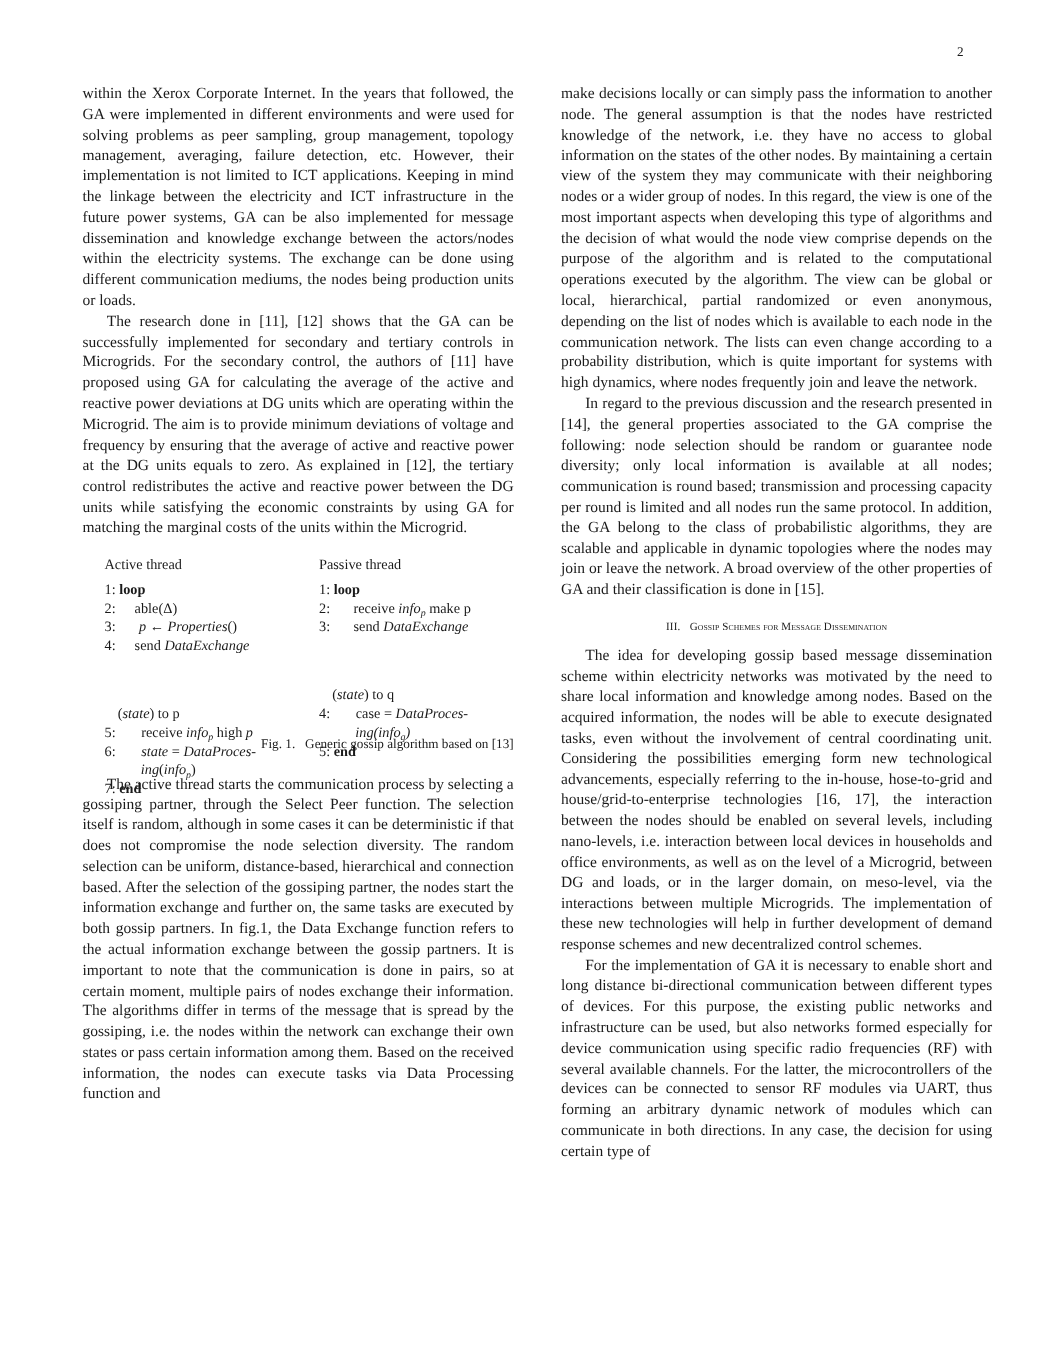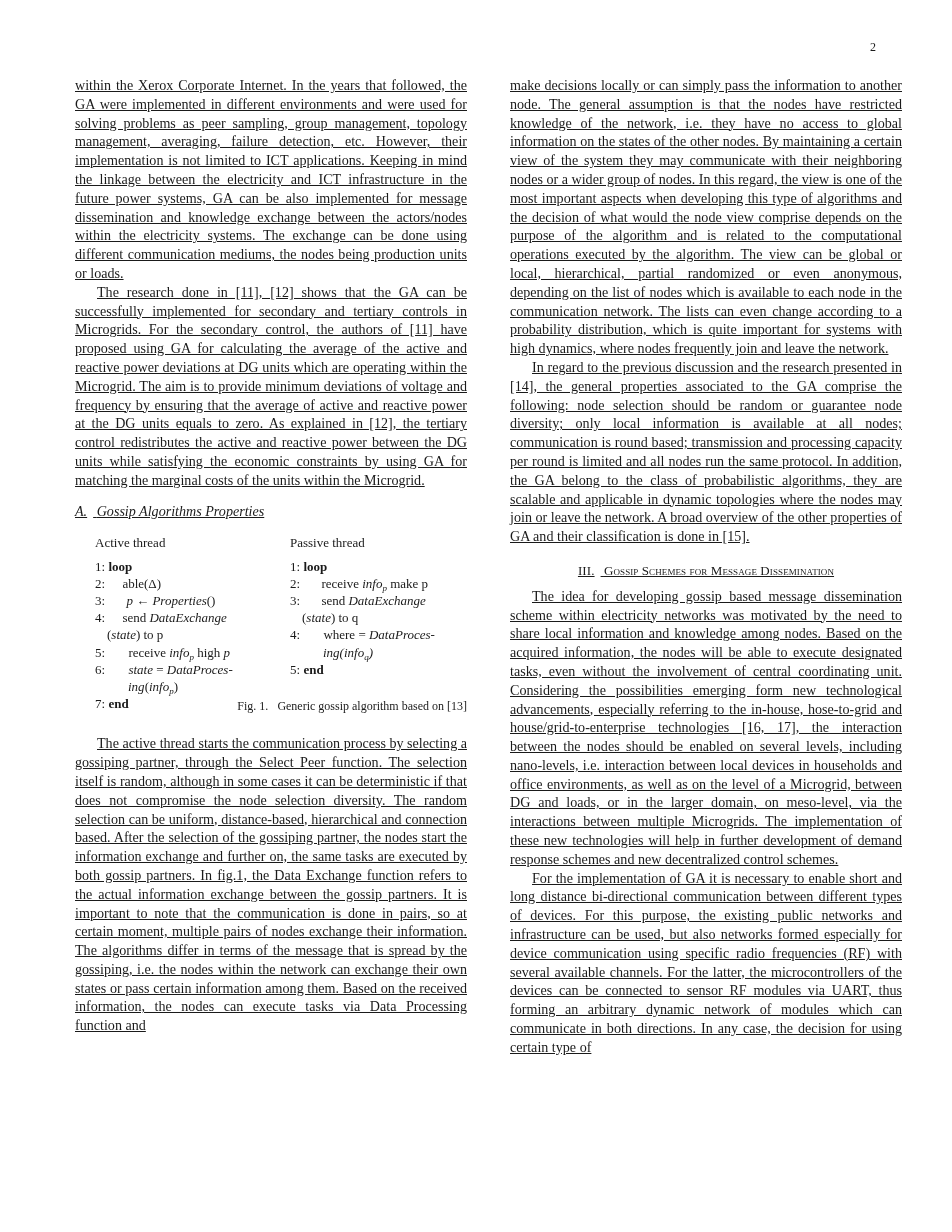--- a/index.html
+++ b/index.html
@@ -7,73 +7,69 @@
     width: 952px; height: 1232px; position: relative; overflow: hidden;
     font-family: "Liberation Serif", "DejaVu Serif", serif;
     color: #1a1a1a;
   }
   .page-number {
     position: absolute; top: 40px; right: 76px;
     font-size: 12px;
   }
   .col {
     position: absolute; top: 76px; width: 392px;
-    font-size: 14.1px; line-height: 18.8px; text-decoration: underline;
+    font-size: 14.1px; line-height: 18.8px;
   }
   .col-left { left: 75px; }
   .col-right { left: 510px; }
   .col p {
     margin: 0; text-align: justify; text-align-last: left;
     hyphens: manual;
   }
   .col p.indent { text-indent: 22px; }
   .subsection-heading {
     font-style: italic; margin: 12px 0 4px 0;
   }
   .subsection-heading .num { margin-right: 6px; }
   .section-heading {
-    text-align: center; margin: 16px 0 6px 0; font-size: 13px;
+    text-align: center; margin: 16px 0 6px 0; font-size: 10px;
     font-variant: small-caps; letter-spacing: 0.1px;
   }
   .section-heading .roman { margin-right: 6px; font-variant: normal; }
 
   .figure {
     position: relative; margin: 14px 0 14px 0; height: 186px;
     font-size: 13px; line-height: 17.2px;
   }
   .thread { position: absolute; top: 0; }
   .thread-active { left: 20px; width: 170px; }
   .thread-passive { left: 215px; width: 180px; }
   .thread-title { margin-bottom: 6px; }
   .code-line { white-space: nowrap; }
   .ind1 { padding-left: 14px; }
-  .cont { padding-left: 12px; }
+  .cont { padding-left: 12px; margin-top: 44px; }
   .cont2 { padding-left: 33px; }
   .kw { font-weight: bold; }
   .it { font-style: italic; }
   sub { font-size: 9px; vertical-align: -3px; line-height: 0; }
   .fig-caption {
     position: absolute; left: 0; right: 0; top: 164px;
     text-align: right; font-size: 12px;
   }
   .fig-caption .label { margin-right: 6px; }
 </style>
 </head>
 <body>
 
 <div class="page-number">2</div>
 
 <div class="col col-left">
   <p>within the Xerox Corporate Internet. In the years that followed, the GA were implemented in different environments and were used for  solving problems as peer sampling, group management, topology management, averaging, failure detection, etc. However, their implementation is not limited to ICT applications. Keeping in mind the linkage between the electricity and ICT infrastructure in the future power systems, GA can be also implemented for message dissemination and knowledge exchange between the actors/nodes within the electricity systems. The exchange can be done using different communication mediums, the nodes being production units or loads.</p>
   <p class="indent">The research done in [11], [12] shows that the GA can be successfully implemented for secondary and tertiary controls in Microgrids. For the secondary control, the authors of [11] have proposed using GA for calculating the average of the active and reactive power deviations at DG units which are operating within the Microgrid. The aim is to provide minimum deviations of voltage and frequency by ensuring that the average of active and reactive power at the DG units equals to zero. As explained in [12], the tertiary control redistributes the active and reactive power between the DG units while satisfying the economic constraints by using GA for matching the marginal costs of the units within the Microgrid.</p>
 
-  <div class="subsection-heading">
-    <span class="num">A.</span>
-    <span>Gossip Algorithms Properties</span>
-  </div>
 
 
   <div class="figure">
 
     <div class="thread thread-active">
       <div class="thread-title">Active thread</div>
       <div class="code-line">
         <span>1:</span>
         <span class="kw">loop</span>
       </div>
@@ -115,21 +111,21 @@
         <span>2:</span>
         <span class="ind1" style="padding-left:18px"><span>receive</span> <span class="it">info</span><sub class="it">p</sub> <span>make p</span></span>
       </div>
       <div class="code-line">
         <span>3:</span>
         <span class="ind1" style="padding-left:18px"><span>send</span> <span class="it">DataExchange</span></span>
       </div>
       <div class="code-line cont">(<span class="it">state</span>) <span>to q</span></div>
       <div class="code-line">
         <span>4:</span>
-        <span class="ind1" style="padding-left:20px"><span>where =</span> <span class="it">DataProces-</span></span>
+        <span class="ind1" style="padding-left:20px"><span>case =</span> <span class="it">DataProces-</span></span>
       </div>
       <div class="code-line cont2"><span class="it">ing(info</span><sub class="it">q</sub><span class="it">)</span></div>
       <div class="code-line">
         <span>5:</span>
         <span class="kw">end</span>
       </div>
     </div>
 
     <div class="fig-caption">
       <span class="label">Fig. 1.</span>

